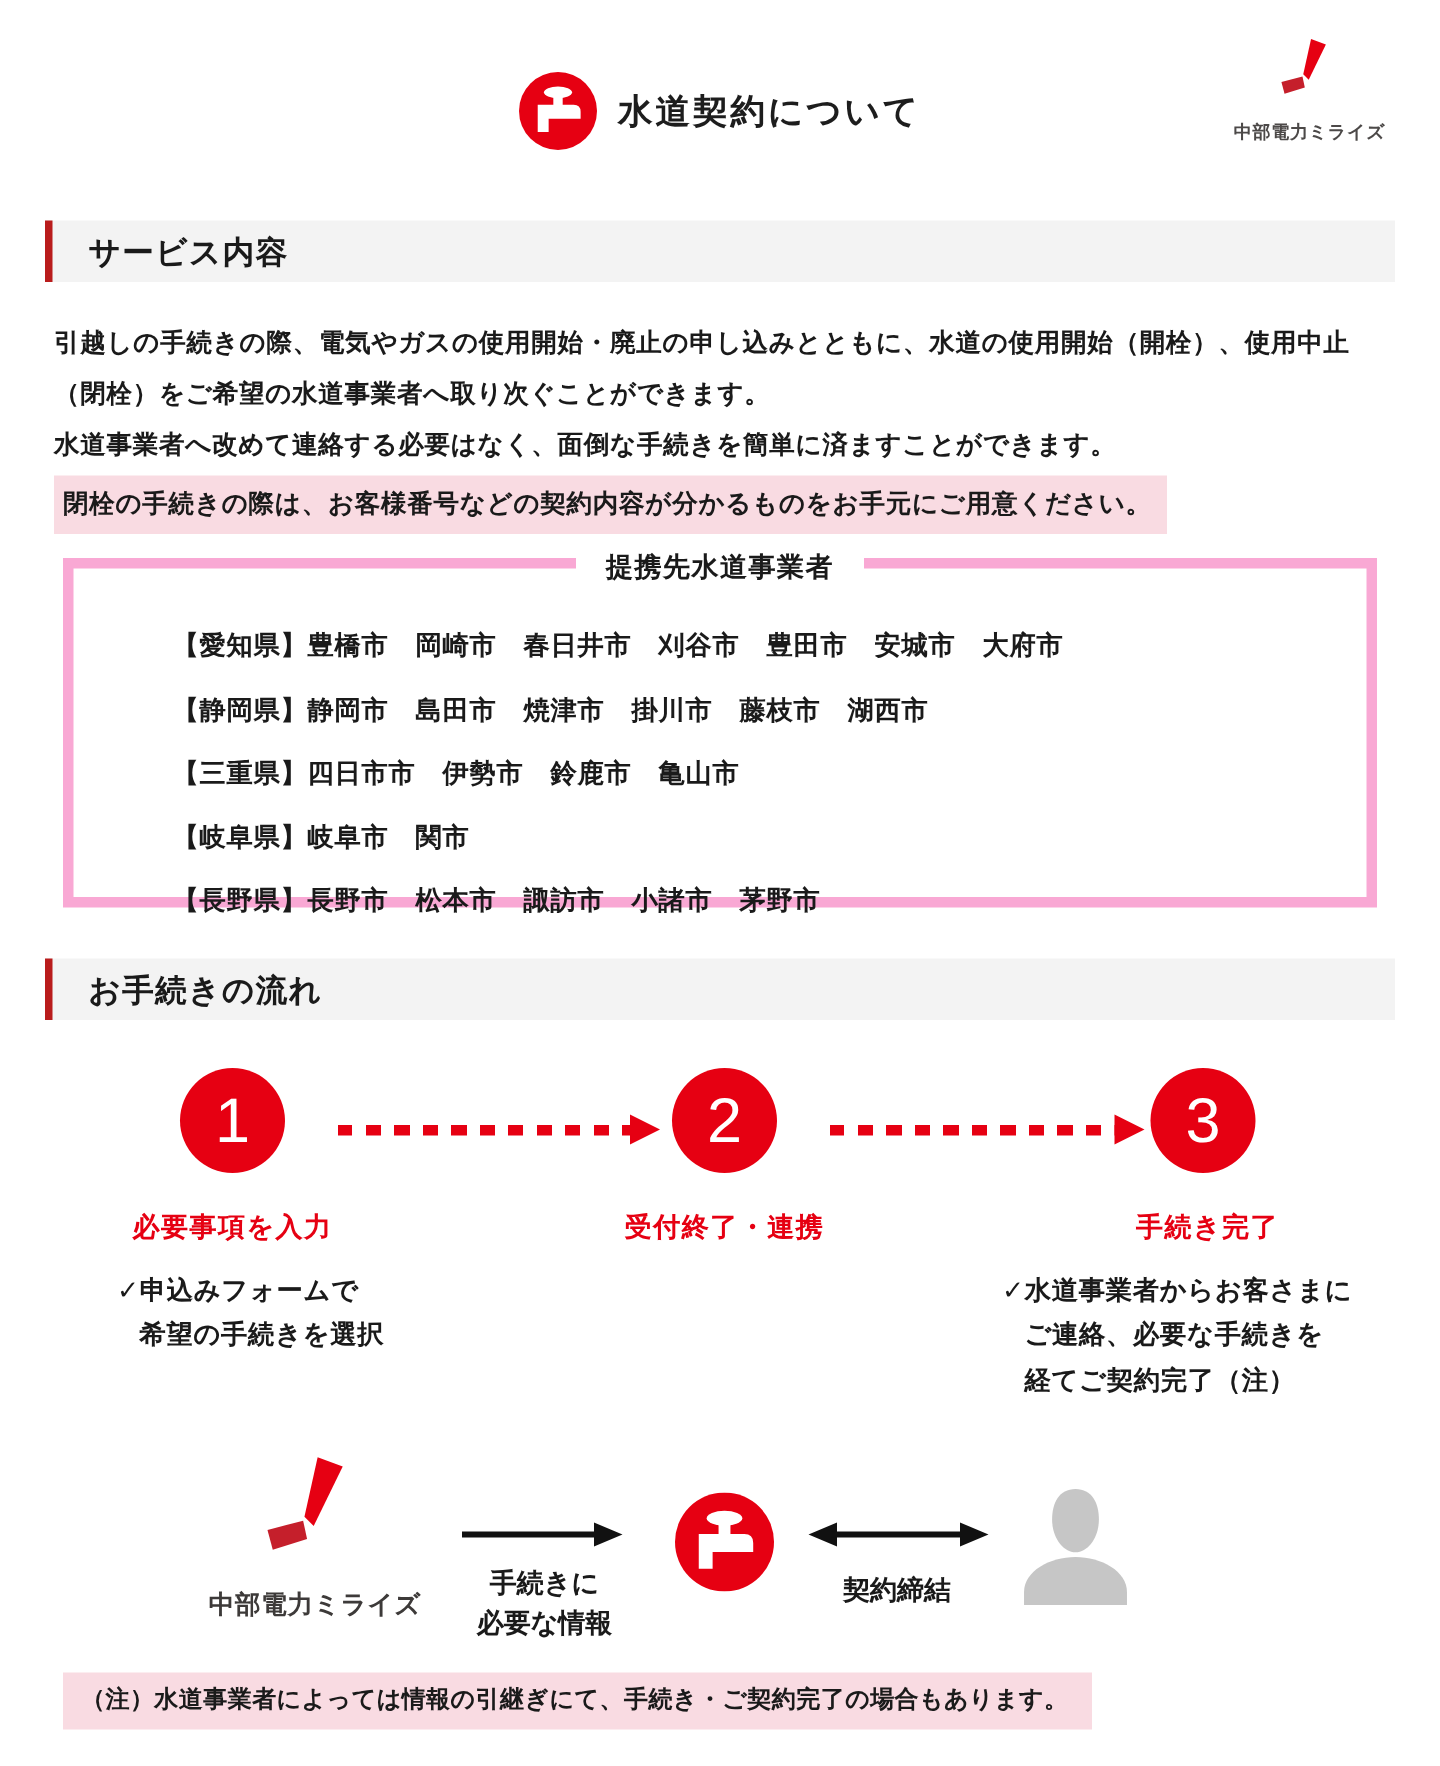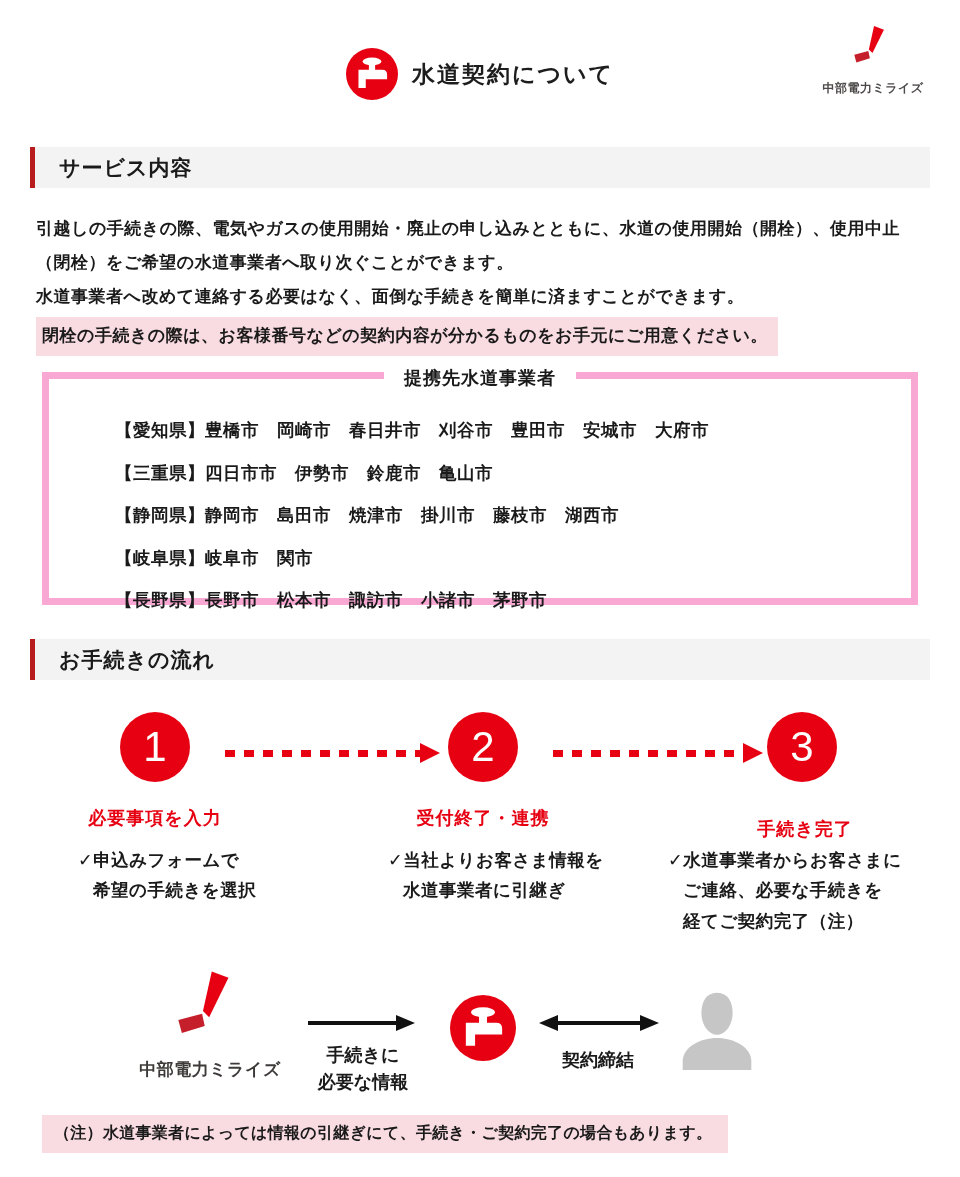--- a/index.html
+++ b/index.html
@@ -35,21 +35,21 @@
   
   .step-circle { position:absolute; top:712px; width:70px; height:70px; border-radius:50%; background:#e60012; color:#fff; display:flex; align-items:center; justify-content:center; font-size:42px; font-weight:400; }
   .sc1 { left:120px; } .sc2 { left:448px; } .sc3 { left:767px; }
   .dash-arrow { position:absolute; top:743px; height:20px; }
   .da1 { left:225px; width:215px; } .da2 { left:553px; width:210px; }
   .dash-line { position:absolute; left:0; right:20px; top:7px; height:7px;
     background:repeating-linear-gradient(90deg,#e60012 0 10px,transparent 10px 19px); }
   .dash-head { position:absolute; right:0; top:0; width:0; height:0;
     border-left:20px solid #e60012; border-top:10px solid transparent; border-bottom:10px solid transparent; }
   .step-title { position:absolute; top:806px; width:240px; text-align:center; color:#e60012; font-size:18px; letter-spacing:1px;font-family:Liberation Serif, serif; }
-  .st1 { left:35px; } .st2 { left:363px; } .st3 { left:685px;margin-top:11px; }
+  .st1 { left:35px; } .st2 { left:363px; } .st3 { left:685px; }
   .step-desc { position:absolute; top:845px; font-size:17.5px; line-height:31px; letter-spacing:0.5px; }
   .sd1 { left:78px; } .sd2 { left:388px; } .sd3 { left:668px; }
   .step-desc .cont { padding-left:15px;font-family:Liberation Mono, monospace; }
 
   
   .bottom-logo { position:absolute; top:968px; left:120px; width:180px; display:flex; flex-direction:column; align-items:center; }
   .bottom-logo svg { width:88px; height:88px; }
   .bottom-logo .logo-text { font-size:17px; color:#3d3a39; letter-spacing:0.5px; margin-top:2px; white-space:nowrap; }
   .black-arrow-1 { position:absolute; top:1014px; left:308px; }
   .arrow1-label { position:absolute; top:1042px; left:288px; width:150px; text-align:center; font-size:18px; line-height:27px; }
@@ -96,22 +96,22 @@
     <div class="para-line">引越しの手続きの際、電気やガスの使用開始・廃止の申し込みとともに、水道の使用開始（開栓）、使用中止</div>
     <div class="para-line">（閉栓）をご希望の水道事業者へ取り次ぐことができます。</div>
     <div class="para-line">水道事業者へ改めて連絡する必要はなく、面倒な手続きを簡単に済ますことができます。</div>
     <div><span class="highlight-line">閉栓の手続きの際は、お客様番号などの契約内容が分かるものをお手元にご用意ください。</span></div>
   </div>
 
   <div class="partner-box">
     <span class="partner-legend">提携先水道事業者</span>
     <div class="partner-rows">
       <div class="partner-row">【愛知県】豊橋市　岡崎市　春日井市　刈谷市　豊田市　安城市　大府市</div>
+      <div class="partner-row">【静岡県】静岡市　島田市　焼津市　掛川市　藤枝市　湖西市</div>
       <div class="partner-row">【三重県】四日市市　伊勢市　鈴鹿市　亀山市</div>
-      <div class="partner-row">【静岡県】静岡市　島田市　焼津市　掛川市　藤枝市　湖西市</div>
       <div class="partner-row">【岐阜県】岐阜市　関市</div>
       <div class="partner-row">【長野県】長野市　松本市　諏訪市　小諸市　茅野市</div>
     </div>
   </div>
 
   <div class="section-header sh2">
     <span>お手続きの流れ</span>
   </div>
 
   <div class="step-circle sc1">
@@ -133,24 +133,20 @@
       <div class="dash-head"></div>
     </div>
 
   <div class="step-title st1">必要事項を入力</div>
   <div class="step-title st2">受付終了・連携</div>
   <div class="step-title st3">手続き完了</div>
 
   <div class="step-desc sd1">
     <div>✓申込みフォームで</div>
     <div class="cont">希望の手続きを選択</div>
-  </div>
-  <div class="step-desc sd2">
-    <div>✓当社よりお客さま情報を</div>
-    <div class="cont">水道事業者に引継ぎ</div>
   </div>
   <div class="step-desc sd3">
     <div>✓水道事業者からお客さまに</div>
     <div class="cont">ご連絡、必要な手続きを</div>
     <div class="cont">経てご契約完了（注）</div>
   </div>
 
   <div class="bottom-logo">
     <svg viewBox="0 0 100 100">
       <polygon points="52,4 71,11 49,56 42,49" fill="#e60012"></polygon>

